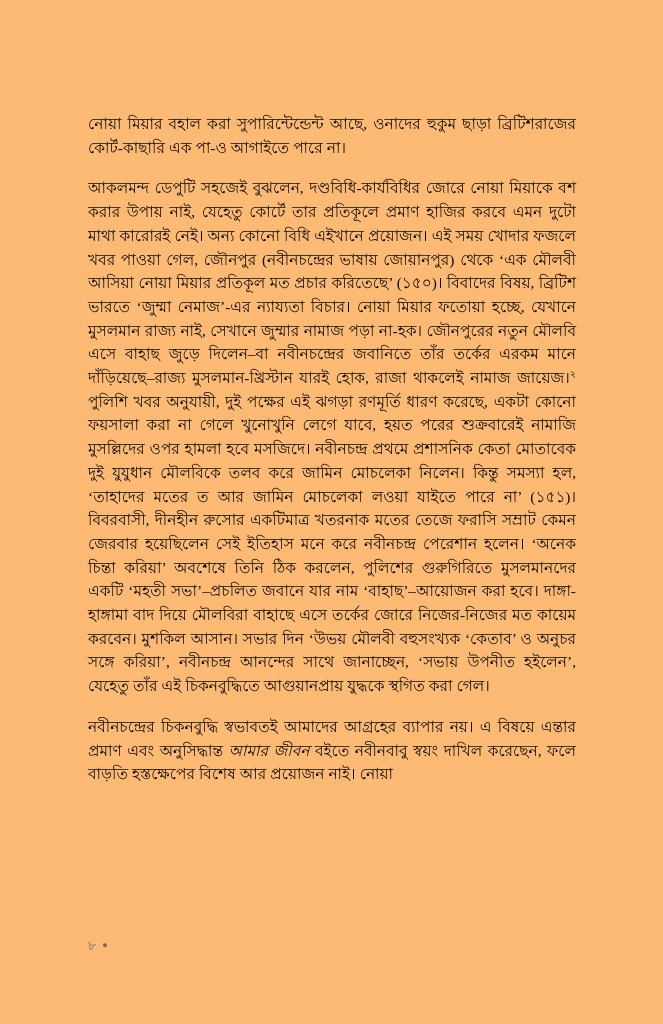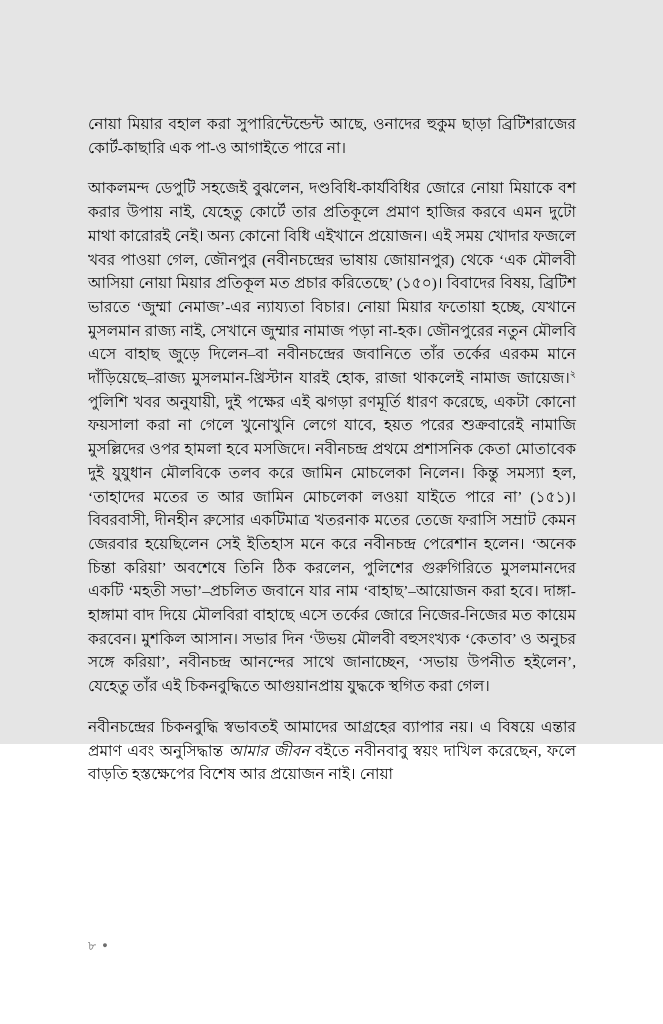--- a/index.html
+++ b/index.html
@@ -16,22 +16,22 @@
     font-family: "Liberation Serif", "DejaVu Serif", serif;
     color: #000000;
     -webkit-font-smoothing: antialiased;
   }
 
   .page {
     position: absolute;
     left: 0;
     top: 0;
     width: 663px;
-    height: 744px;
-    background: #e5e5e5;
+    height: 1024px;
+    background: #fdba74;
   }
 
   .text-block {
     position: absolute;
     left: 88px;
     top: 112px;
     width: 488px;
   }
 
   p.para {

